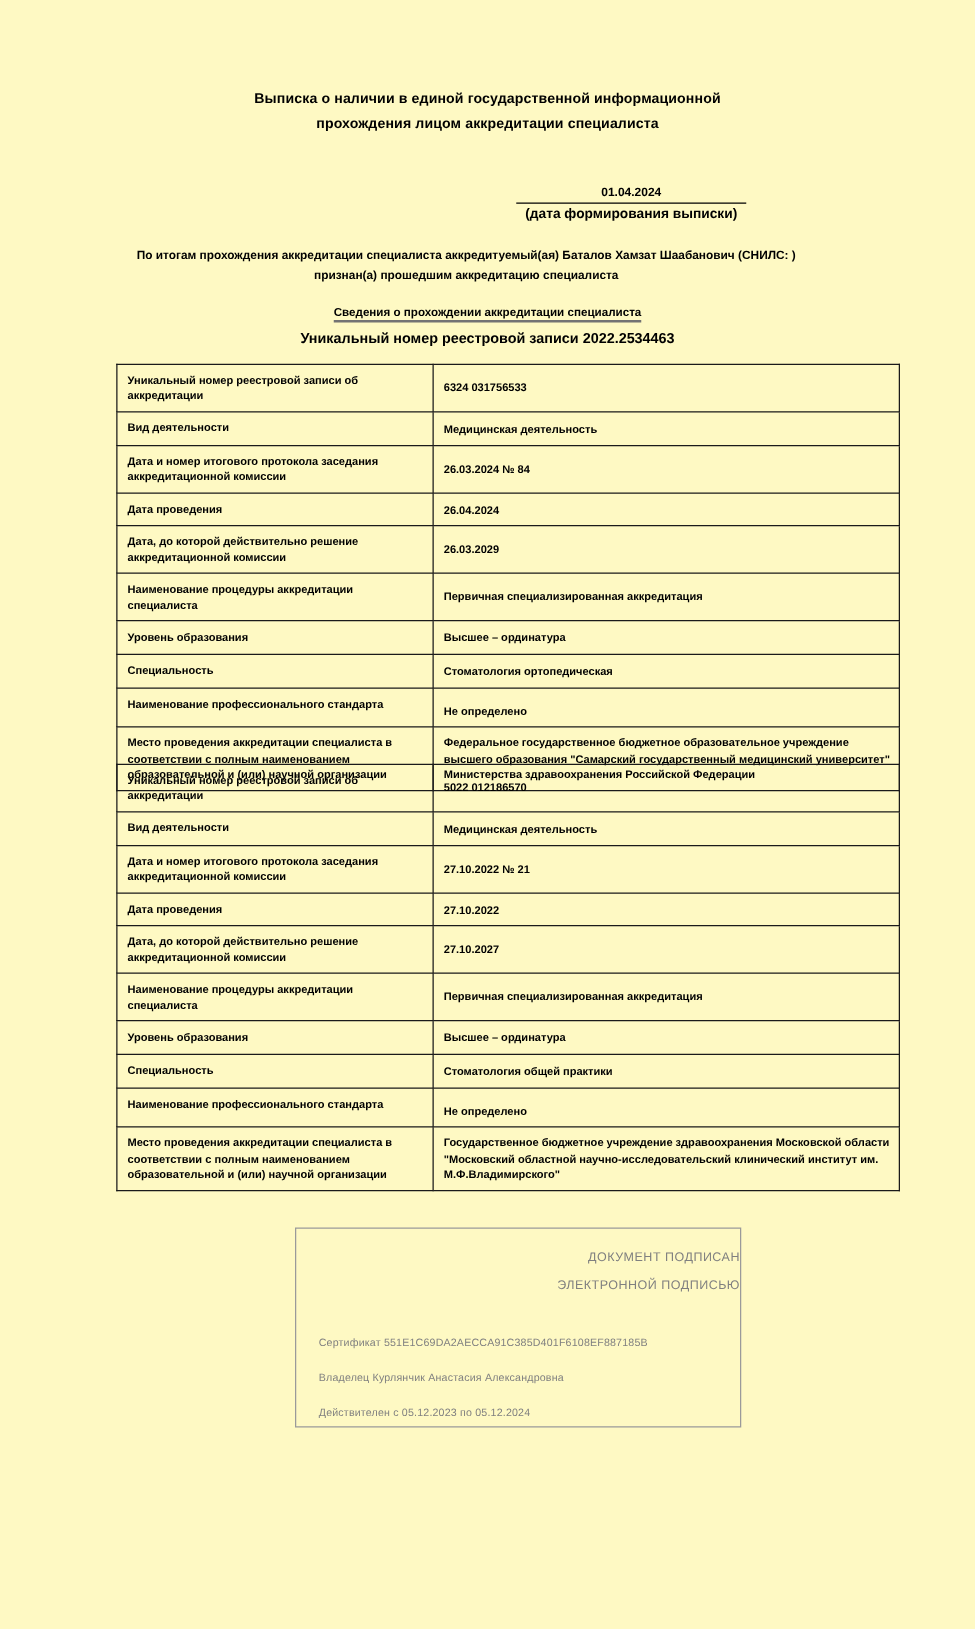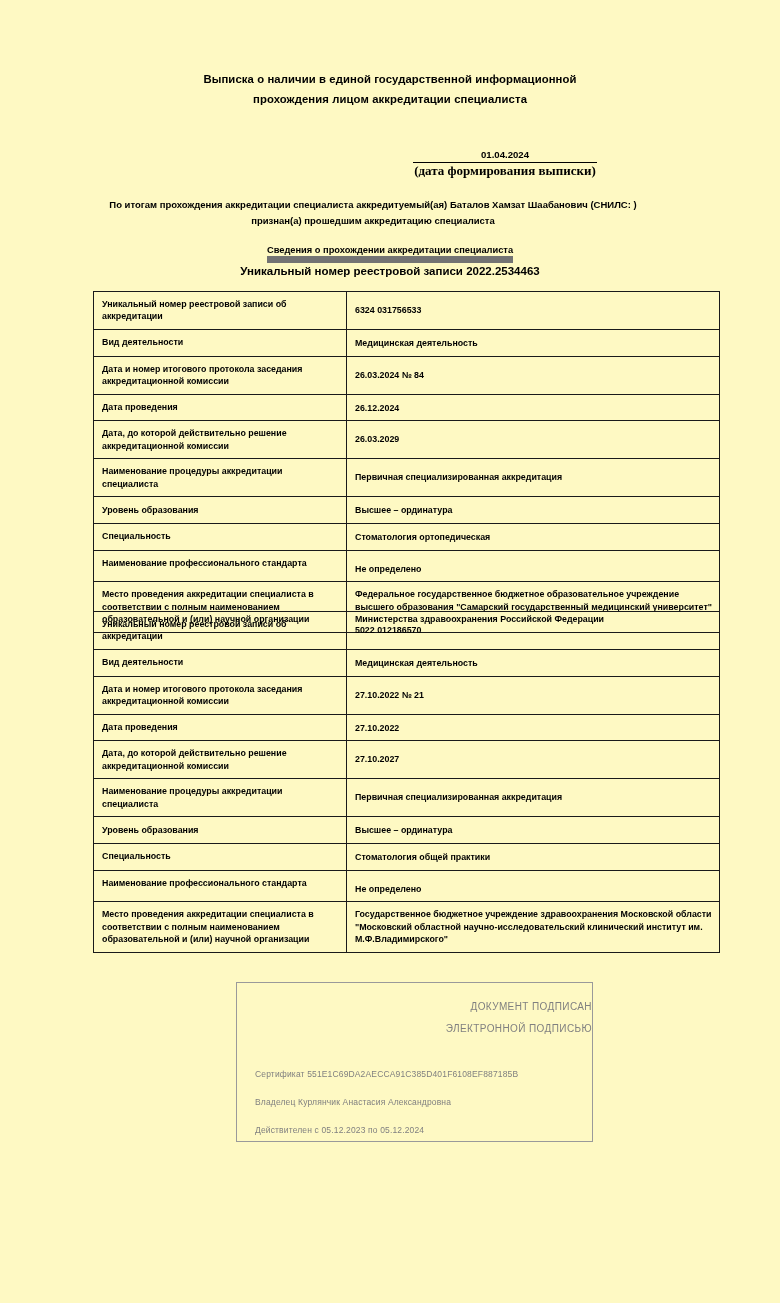--- a/index.html
+++ b/index.html
@@ -50,25 +50,24 @@
     font-weight: bold;
     line-height: 13px;
     padding-bottom: 1px;
   }
   .date-rule {
     height: 0;
     border-top: 1.3px solid #000;
     margin: 0;
   }
   .date-caption {
-    font-size: 13px;
+    font-size: 11px;
     font-weight: bold;
     line-height: 14px;
     padding-top: 1px;
-    font-family: Liberation Serif, serif;
   }
 
   
   .intro {
     position: absolute;
     left: 95px;
     top: 197px;
     width: 556px;
     text-align: center;
     font-size: 9.5px;
@@ -80,21 +79,21 @@
   .section-heading {
     position: absolute;
     left: 90px;
     top: 245px;
     width: 600px;
     text-align: center;
     font-size: 9.3px;
     font-weight: bold;
   }
   .section-heading span {
-    border-bottom: 7px solid #737373;
+    border-bottom: 2px solid #737373;
     padding-bottom: 1px;
   }
 
   .record-number {
     position: absolute;
     left: 90px;
     top: 265px;
     width: 600px;
     text-align: center;
     font-size: 11.5px;
@@ -208,21 +207,21 @@
         <tr class="one-line">
           <td class="label">Вид деятельности</td>
           <td class="value">Медицинская деятельность</td>
         </tr>
         <tr class="two-line">
           <td class="label">Дата и номер итогового протокола заседания аккредитационной комиссии</td>
           <td class="value">26.03.2024 № 84</td>
         </tr>
         <tr class="one-line">
           <td class="label">Дата проведения</td>
-          <td class="value">26.12.2024</td>
+          <td class="value">26.04.2024</td>
         </tr>
         <tr class="two-line">
           <td class="label">Дата, до которой действительно решение аккредитационной комиссии</td>
           <td class="value">26.03.2029</td>
         </tr>
         <tr class="two-line">
           <td class="label">Наименование процедуры аккредитации специалиста</td>
           <td class="value">Первичная специализированная аккредитация</td>
         </tr>
         <tr class="one-line">

